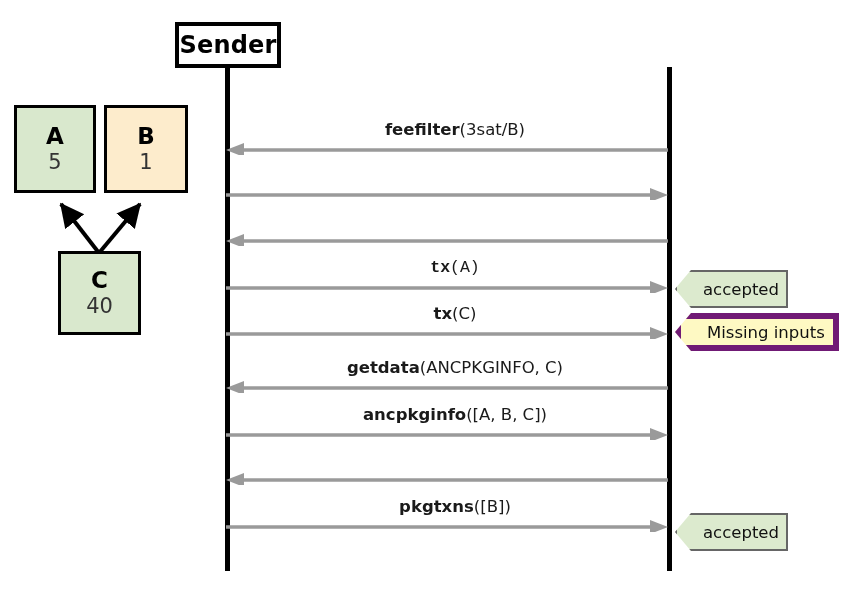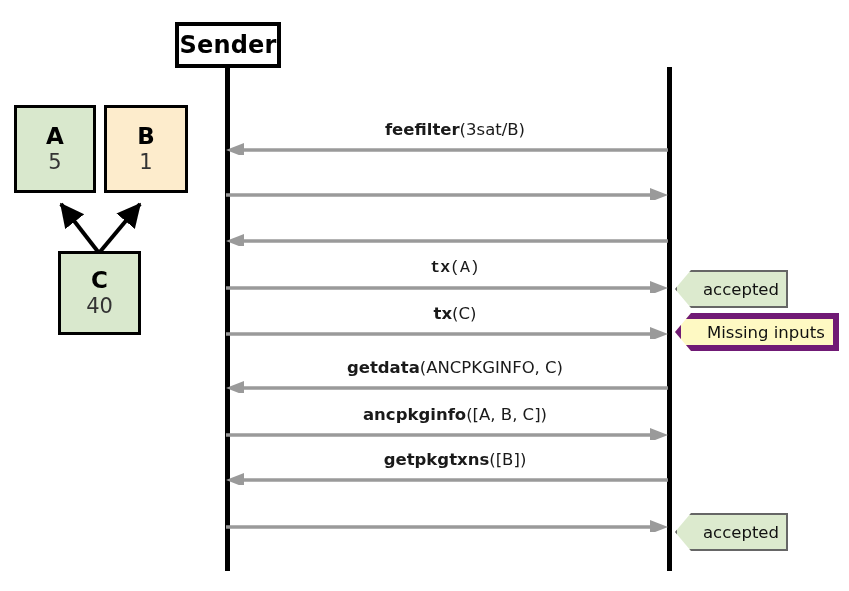--- a/index.html
+++ b/index.html
@@ -243,29 +243,29 @@
       <div class="message-row" style="top: 396px;">
         <div class="message-label"><span class="fn">ancpkginfo</span><span class="args">([A, B, C])</span></div>
         <div class="arrow-line">
           <svg viewBox="0 0 442 14" preserveAspectRatio="none">
             <line x1="0" y1="9" x2="428" y2="9" stroke="#9a9a9a" stroke-width="3.4"></line>
             <path d="M442,9 L424,2 L424,16 z" fill="#9a9a9a"></path>
           </svg>
         </div>
       </div>
       <div class="message-row" style="top: 441px;">
-        <div class="message-label"><span class="fn">getpkgtxns</span><span class="args">([B])</span></div>
         <div class="arrow-line">
           <svg viewBox="0 0 442 14" preserveAspectRatio="none">
             <line x1="14" y1="9" x2="442" y2="9" stroke="#9a9a9a" stroke-width="3.4"></line>
             <path d="M0,9 L18,2 L18,16 z" fill="#9a9a9a"></path>
           </svg>
         </div>
       </div>
       <div class="message-row" style="top: 488px;">
+        <div class="message-label"><span class="fn">pkgtxns</span><span class="args">([B])</span></div>
         <div class="arrow-line">
           <svg viewBox="0 0 442 14" preserveAspectRatio="none">
             <line x1="0" y1="9" x2="428" y2="9" stroke="#9a9a9a" stroke-width="3.4"></line>
             <path d="M442,9 L424,2 L424,16 z" fill="#9a9a9a"></path>
           </svg>
         </div>
       </div>
     </div>
 
   <div id="badges-layer">

